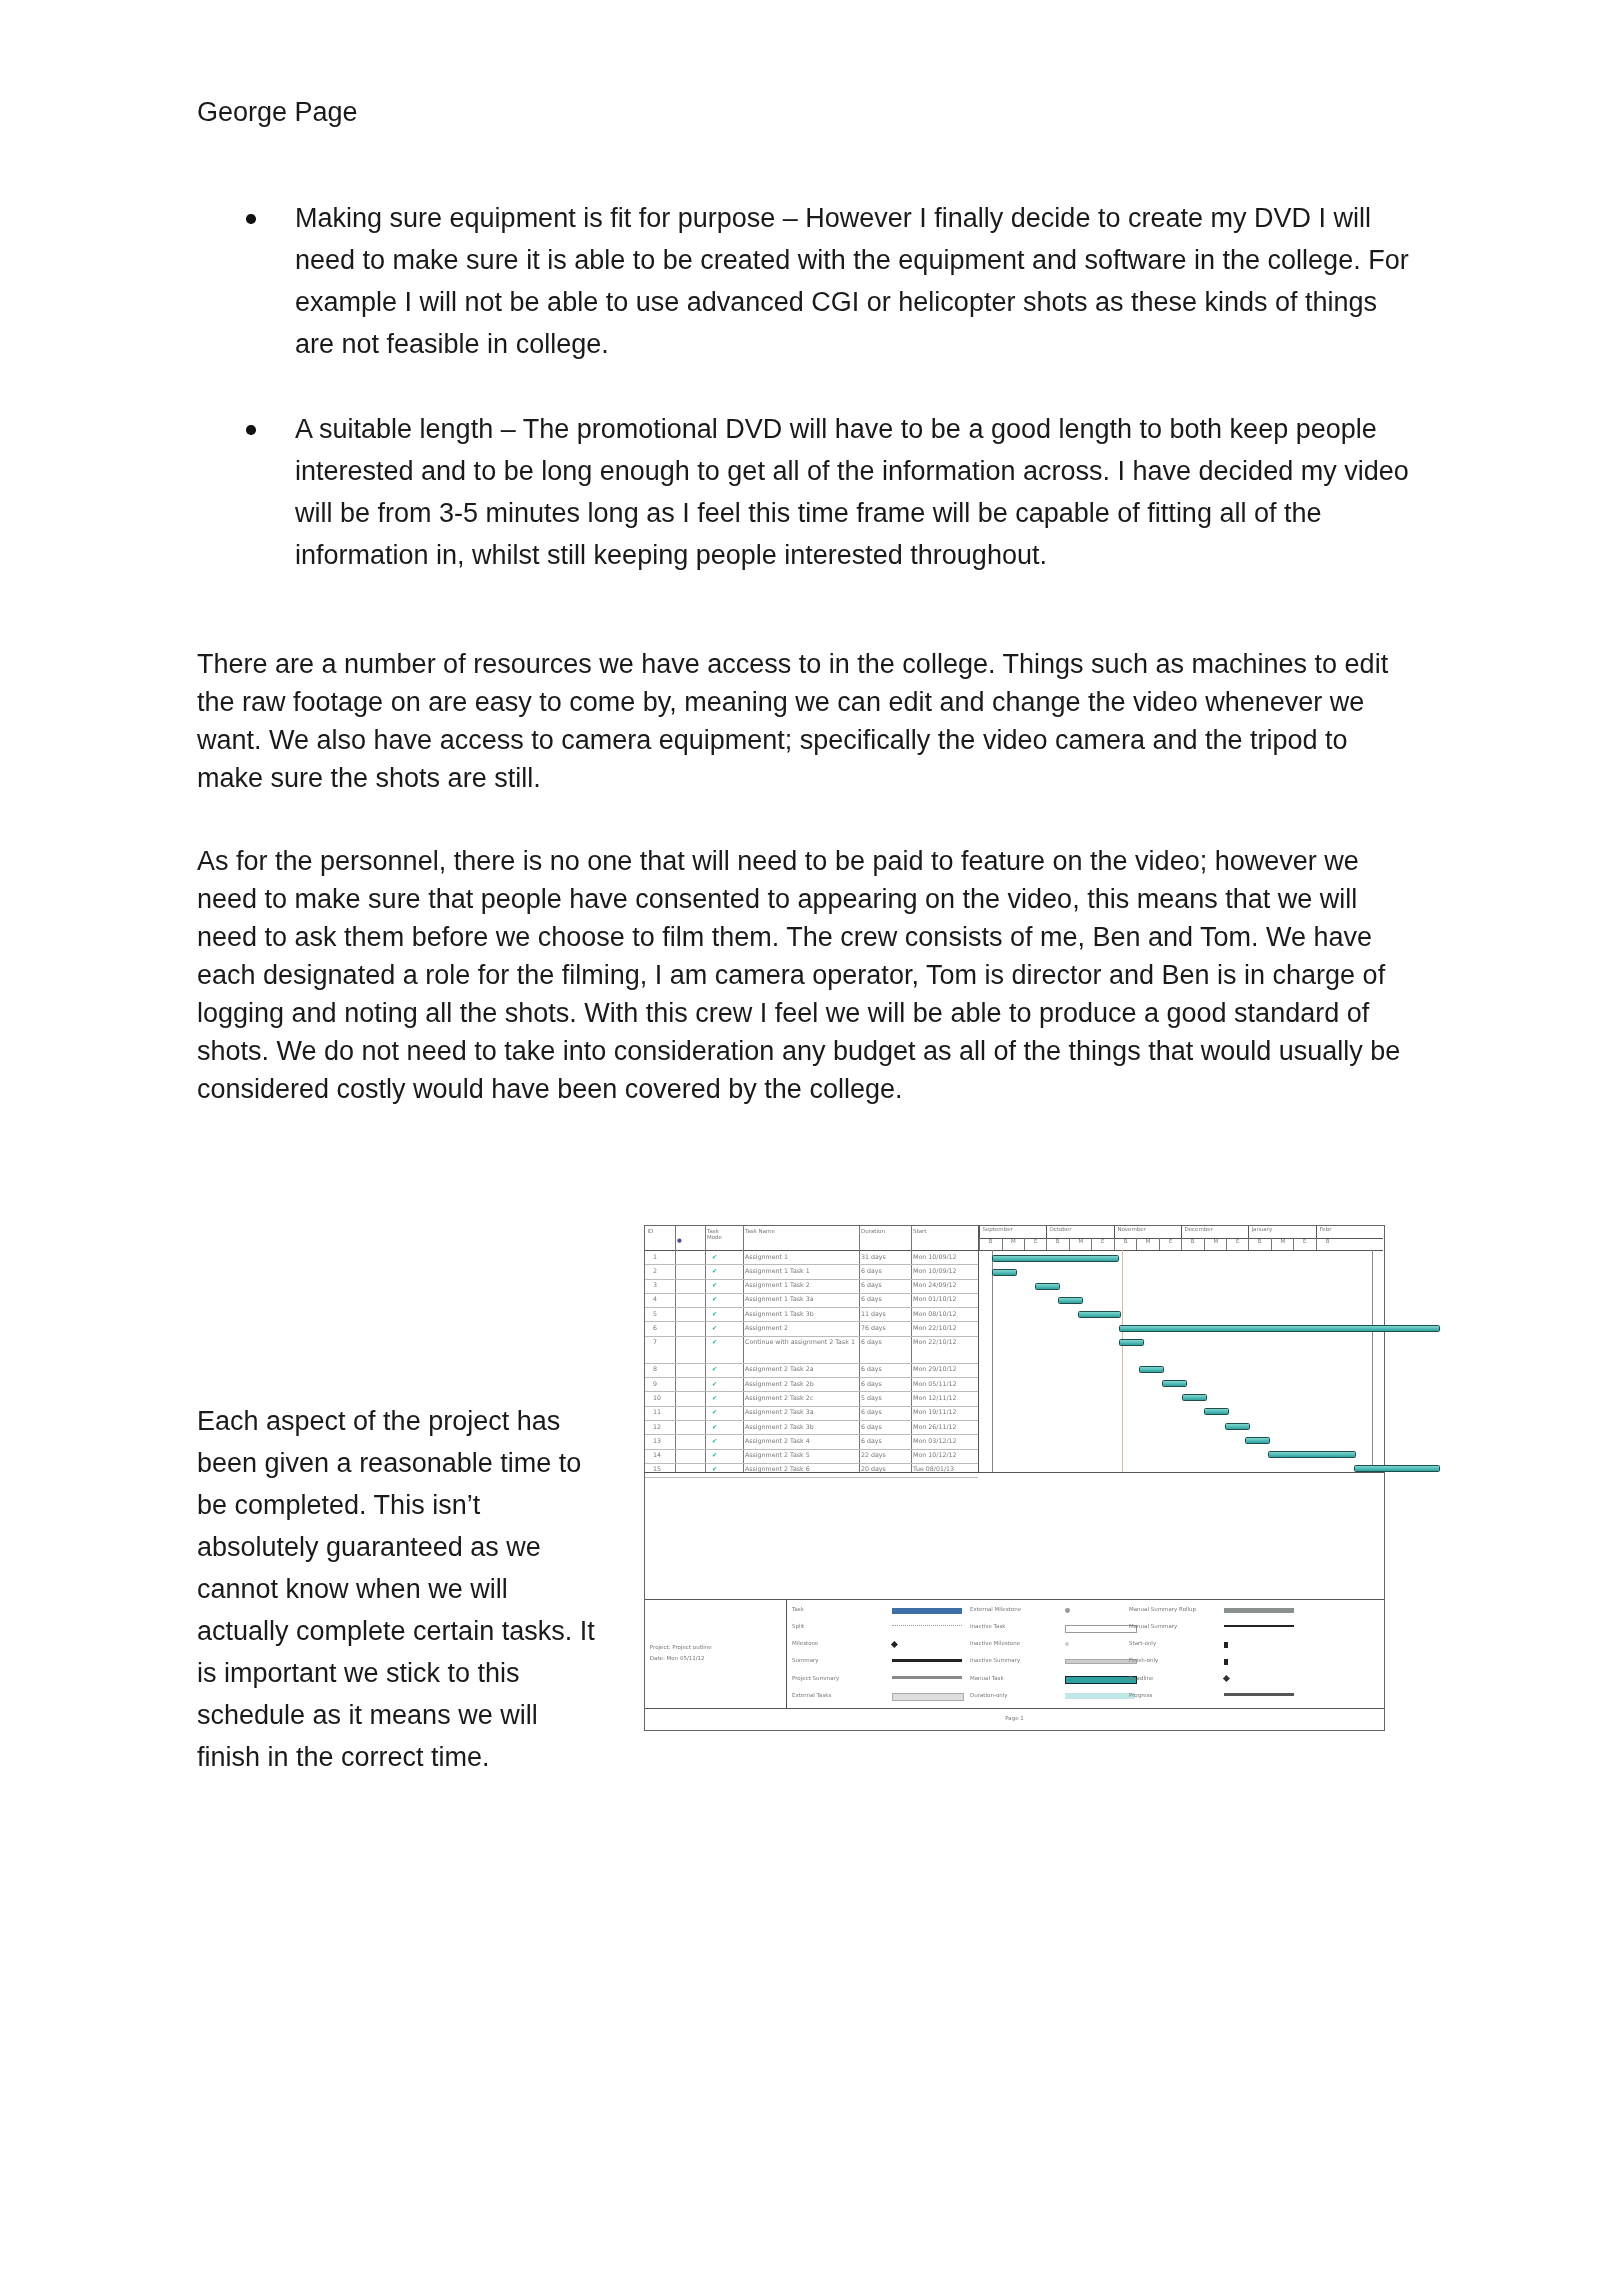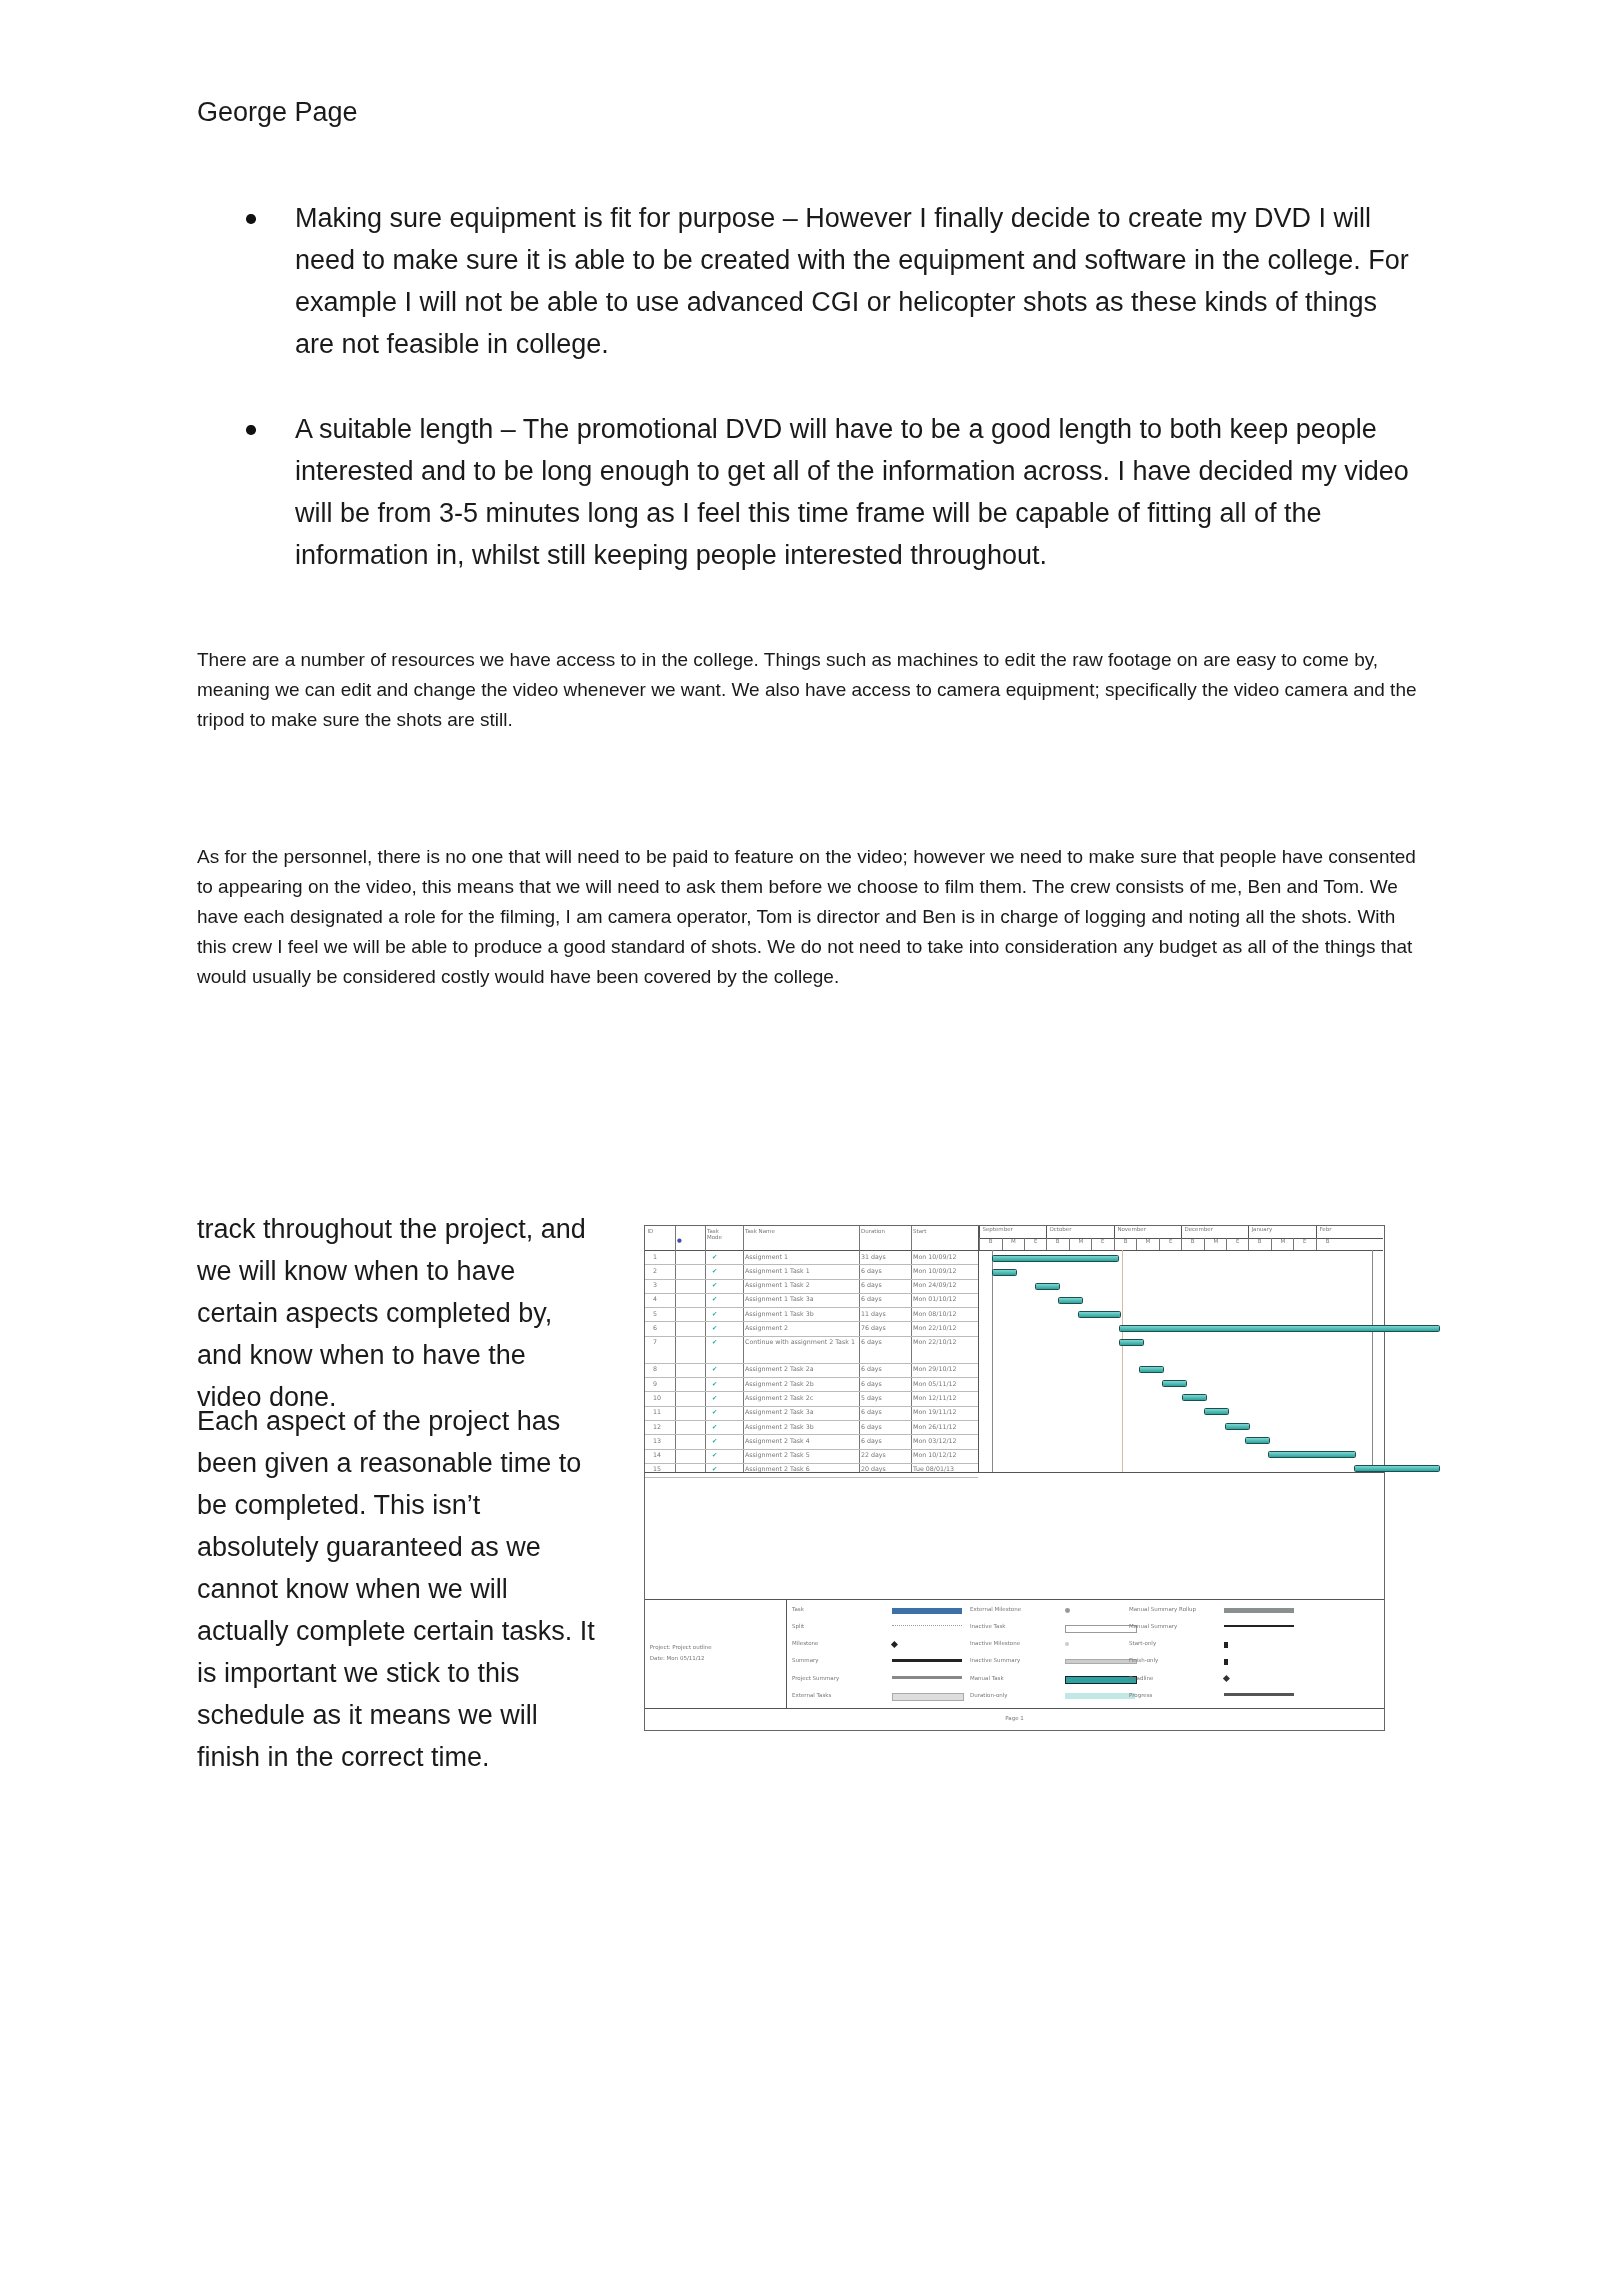--- a/index.html
+++ b/index.html
@@ -3,21 +3,21 @@
 <meta charset="utf-8">
 <style>
   html, body { margin:0; padding:0; background:#ffffff; }
   body { width:1623px; height:2295px; position:relative; overflow:hidden;
          font-family:"Liberation Sans", "DejaVu Sans", sans-serif; color:#1a1a1a; }
   .page { position:absolute; left:0; top:0; width:1623px; height:2295px; }
   .author { position:absolute; left:197px; top:97px; font-size:27px; }
   .bullets { position:absolute; left:197px; top:197px; width:1221px; margin:0; padding:0; list-style:none; }
   .bullets li { position:relative; padding-left:98px; font-size:27px; line-height:42px; margin-bottom:43px; }
   .bullets li .dot { position:absolute; left:49px; top:17.4px; width:9.5px; height:9.5px; border-radius:50%; background:#111; }
-  .para { position:absolute; left:197px; width:1221px; font-size:19px; line-height:30px; margin:0; }
+  .para { position:absolute; left:197px; width:1221px; font-size:27px; line-height:38px; margin:0; }
   .narrow { position:absolute; left:197px; width:412px; font-size:27px; line-height:42px; margin:0; }
 
   
   .gantt { position:absolute; left:644px; top:1225px; width:739px; height:504px;
            border:1.6px solid #666; background:#fff; font-family:"DejaVu Sans", sans-serif; color:#777; }
   .g-table { position:absolute; left:0; top:0; width:333px; height:246px; border-right:1.6px solid #555; }
   .g-hdr { position:absolute; top:0; left:0; right:0; height:24px; border-bottom:1.6px solid #555; font-size:5.5px; }
   .g-hdr span { position:absolute; top:2.4px; }
   .g-rows { position:absolute; top:25px; left:0; right:0; }
   .g-row { position:relative; height:13.3px; border-bottom:0.8px solid #bbb; font-size:6.3px; white-space:nowrap; }
@@ -53,21 +53,20 @@
       <span>Making sure equipment is fit for purpose – However I finally decide to create my DVD I will need to make sure it is able to be created with the equipment and software in the college. For example I will not be able to use advanced CGI or helicopter shots as these kinds of things are not feasible in college.</span>
     </li>
     <li>
       <span class="dot"></span>
       <span>A suitable length – The promotional DVD will have to be a good length to both keep people interested and to be long enough to get all of the information across. I have decided my video will be from 3-5 minutes long as I feel this time frame will be capable of fitting all of the information in, whilst still keeping people interested throughout.</span>
     </li>
   </ul>
 
   <p class="para" style="top:645px;">There are a number of resources we have access to in the college. Things such as machines to edit the raw footage on are easy to come by, meaning we can edit and change the video whenever we want. We also have access to camera equipment; specifically the video camera and the tripod to make sure the shots are still.</p>
   <p class="para" style="top:842px;">As for the personnel, there is no one that will need to be paid to feature on the video; however we need to make sure that people have consented to appearing on the video, this means that we will need to ask them before we choose to film them. The crew consists of me, Ben and Tom. We have each designated a role for the filming, I am camera operator, Tom is director and Ben is in charge of logging and noting all the shots. With this crew I feel we will be able to produce a good standard of shots. We do not need to take into consideration any budget as all of the things that would usually be considered costly would have been covered by the college.</p>
-  <p class="narrow" style="top:1208px; width:396px;">track throughout the project, and we will know when to have certain aspects completed by, and know when to have the video done.</p>
   <p class="narrow" style="top:1400px; width:404px;">Each aspect of the project has been given a reasonable time to be completed. This isn’t absolutely guaranteed as we cannot know when we will actually complete certain tasks. It is important we stick to this schedule as it means we will finish in the correct time.</p>
 
   <div class="gantt" id="gantt">
     <div class="g-table">
       <div class="g-hdr">
         <span style="left:2.4px">ID</span>
         <span style="left:32px;top:11px;color:#4a4aa8">●</span>
         <span style="left:62px;width:27px;white-space:normal">Task Mode</span>
         <span style="left:100px">Task Name</span>
         <span style="left:216px">Duration</span>

